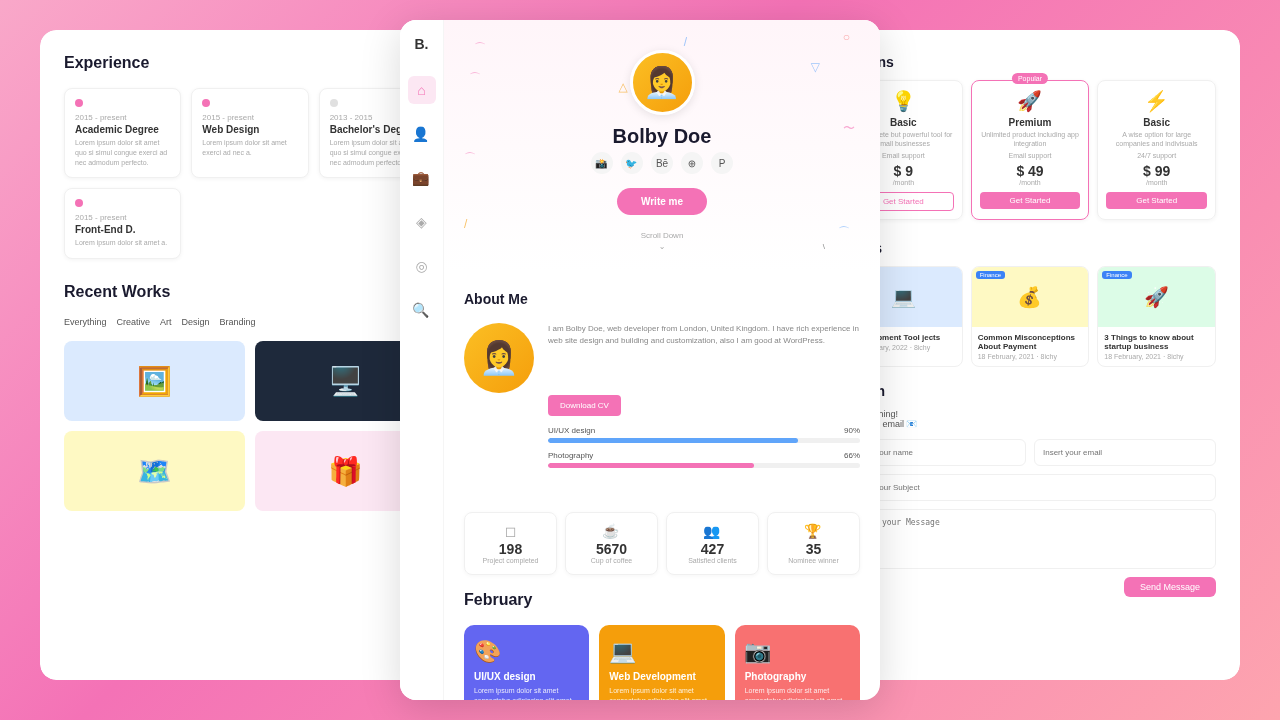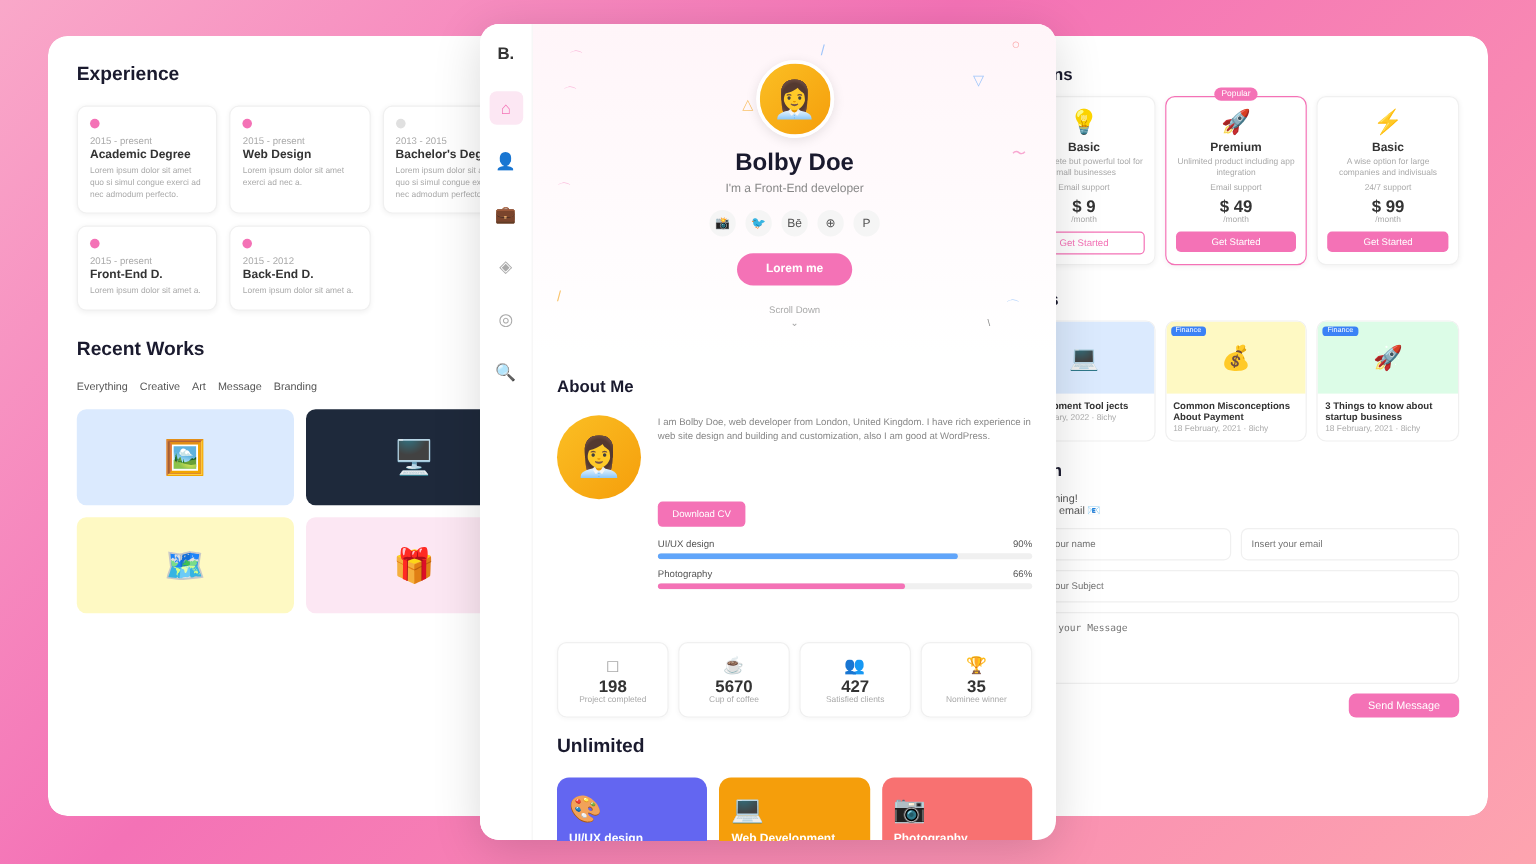--- a/index.html
+++ b/index.html
@@ -560,36 +560,30 @@
           <div class="exp-date">2013 - 2015</div>
           <div class="exp-role">Bachelor's Degree</div>
           <div class="exp-desc">Lorem ipsum dolor sit amet quo si simul congue exerci ad nec admodum perfecto.</div>
         </div>
         <div class="exp-item">
           <div class="exp-dot pink"></div>
           <div class="exp-date">2015 - present</div>
           <div class="exp-role">Front-End D.</div>
           <div class="exp-desc">Lorem ipsum dolor sit amet a.</div>
         </div>
-        <div class="exp-item">
-          <div class="exp-dot pink"></div>
-          <div class="exp-date">2015 - 2012</div>
-          <div class="exp-role">Back-End D.</div>
-          <div class="exp-desc">Lorem ipsum dolor sit amet a.</div>
-        </div>
       </div>
     </div>
 
     <div class="works-section">
       <div class="section-title">Recent Works</div>
       <div class="works-filter">
         <span>Everything</span>
         <span>Creative</span>
         <span>Art</span>
-        <span>Message</span>
+        <span>Design</span>
         <span>Branding</span>
       </div>
       <div class="works-grid">
         <div class="work-item blue">
           <span style="font-size:28px;">🖼️</span>
         </div>
         <div class="work-item dark">
           <span style="font-size:28px;">🖥️</span>
         </div>
         <div class="work-item yellow">
@@ -713,29 +707,28 @@
             <span class="deco" style="top:130px;left:20px;color:#f472b6;">⌒</span>
             <span class="deco" style="bottom:40px;left:20px;color:#f59e0b;">/</span>
             <span class="deco" style="bottom:50px;left:42%;color:#f472b6;">〜</span>
             <span class="deco" style="bottom:30px;right:30px;color:#60a5fa;">⌒</span>
             <span class="deco" style="bottom:20px;right:55px;color:#333;font-size:8px;">\</span>
           </div>
           <div class="avatar-container">
             <div class="avatar">👩‍💼</div>
           </div>
           <div class="hero-name">Bolby Doe</div>
-          <div class="hero-title">I'm a Front-End developer</div>
           <div class="social-icons">
             <div class="social-icon">📸</div>
             <div class="social-icon">🐦</div>
             <div class="social-icon">Bē</div>
             <div class="social-icon">⊕</div>
             <div class="social-icon">P</div>
           </div>
-          <button class="hire-btn">Lorem me</button>
+          <button class="hire-btn">Write me</button>
           <div class="scroll-down">
             <span>Scroll Down</span>
             <span>⌄</span>
           </div>
         </div>
 
         <div class="about-section">
           <div class="section-title about-section-title">About Me</div>
           <div class="about-content">
             <div class="about-avatar">👩‍💼</div>
@@ -785,21 +778,21 @@
             <div class="stat-label">Satisfied clients</div>
           </div>
           <div class="stat-item">
             <div class="stat-icon">🏆</div>
             <div class="stat-num">35</div>
             <div class="stat-label">Nominee winner</div>
           </div>
         </div>
 
         <div class="services-section">
-          <div class="section-title">Unlimited</div>
+          <div class="section-title">February</div>
           <div class="services-grid">
             <div class="service-card purple">
               <div class="service-icon">🎨</div>
               <div class="service-name">UI/UX design</div>
               <div class="service-desc">Lorem ipsum dolor sit amet consectetur adipiscing elit amet commodo ligula eget.</div>
             </div>
             <div class="service-card yellow">
               <div class="service-icon">💻</div>
               <div class="service-name">Web Development</div>
               <div class="service-desc">Lorem ipsum dolor sit amet consectetur adipiscing elit amet commodo ligula eget.</div>

